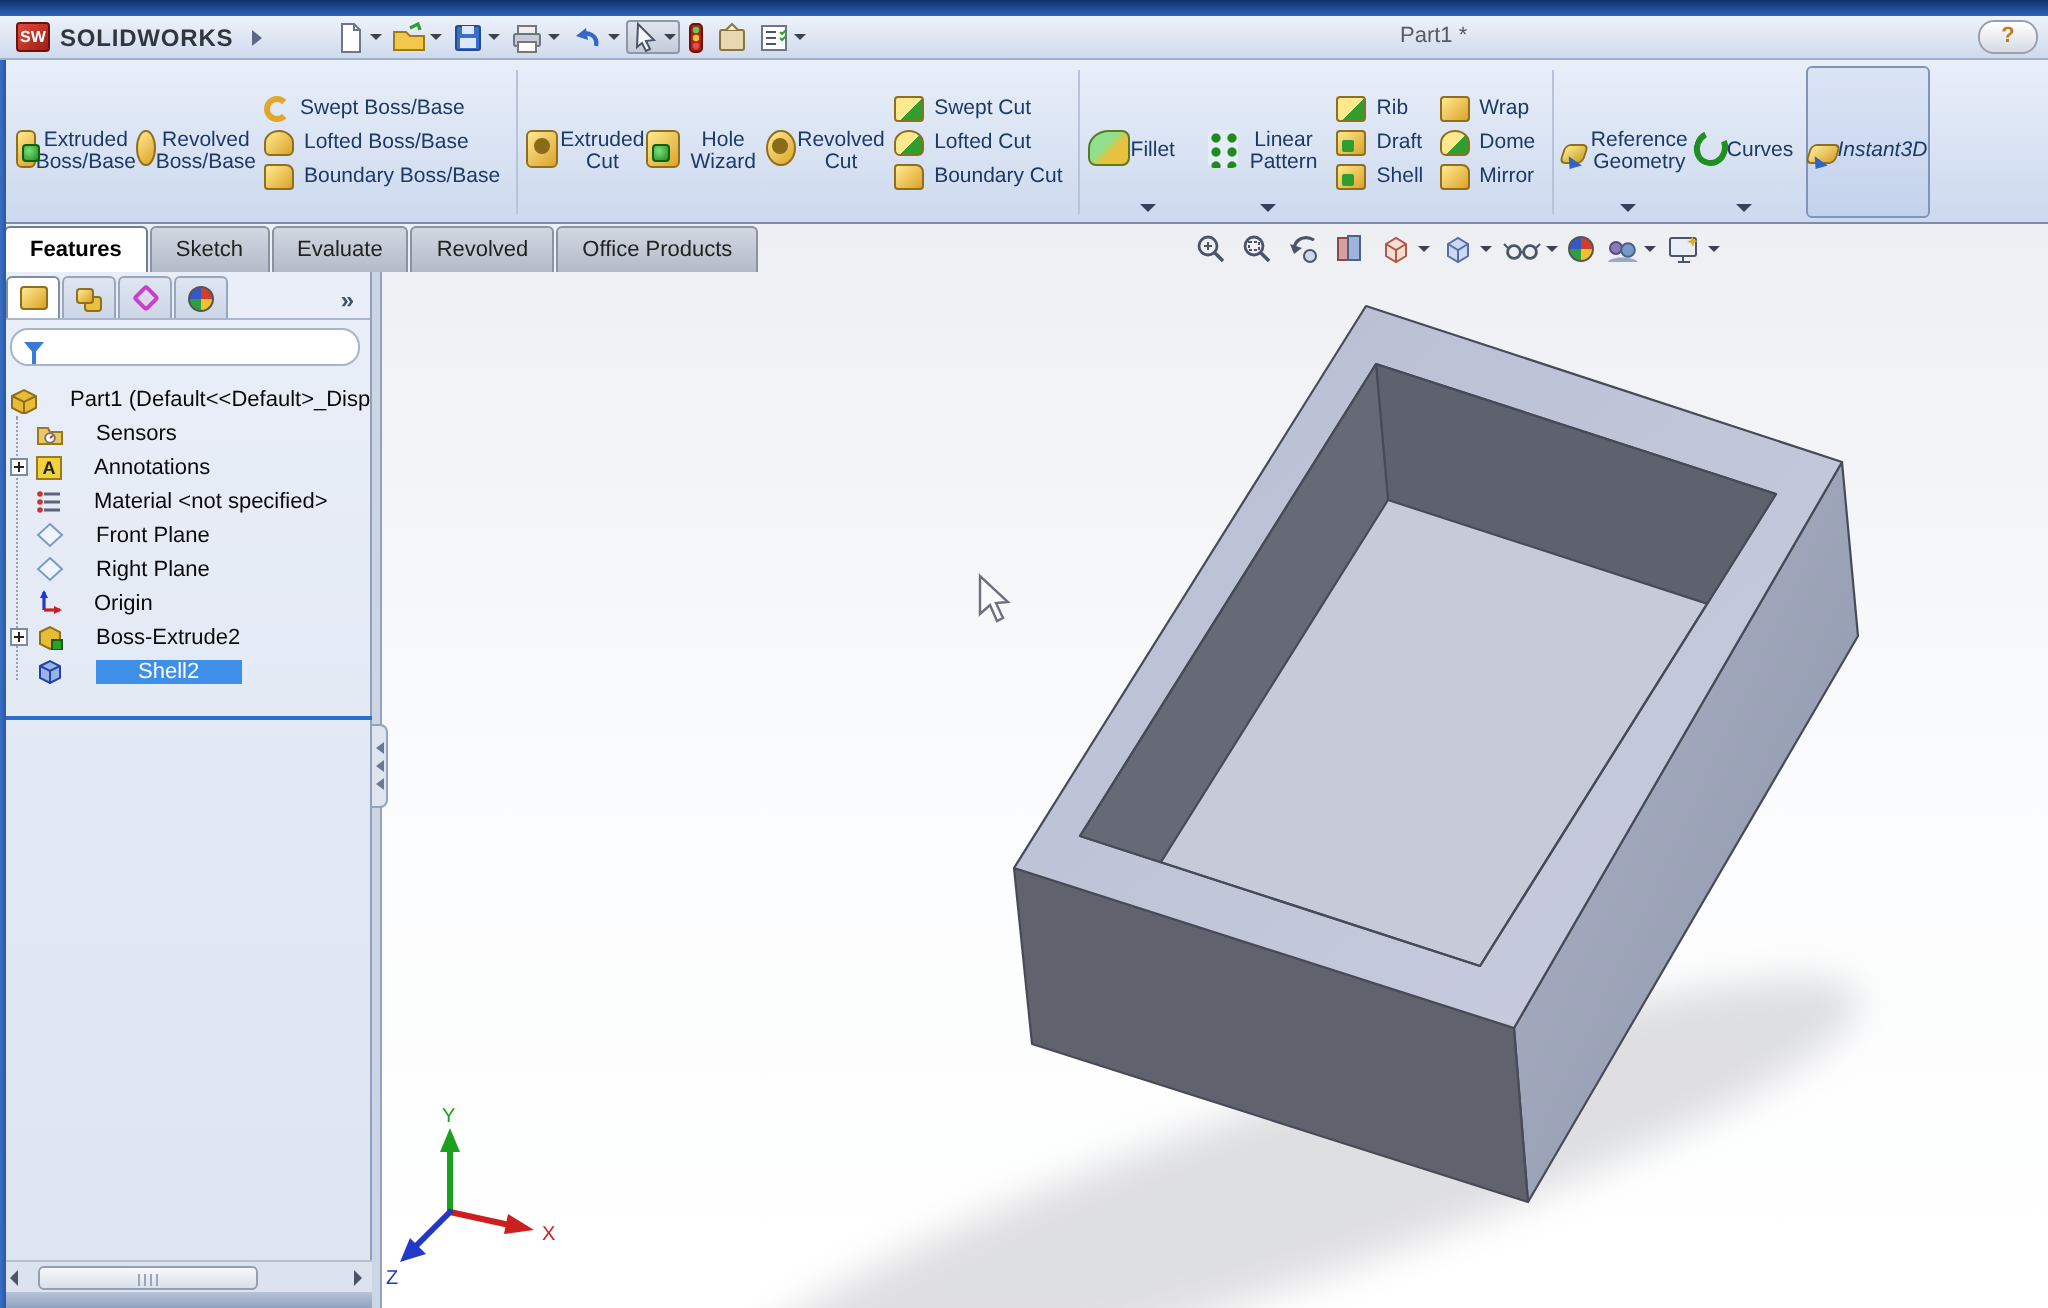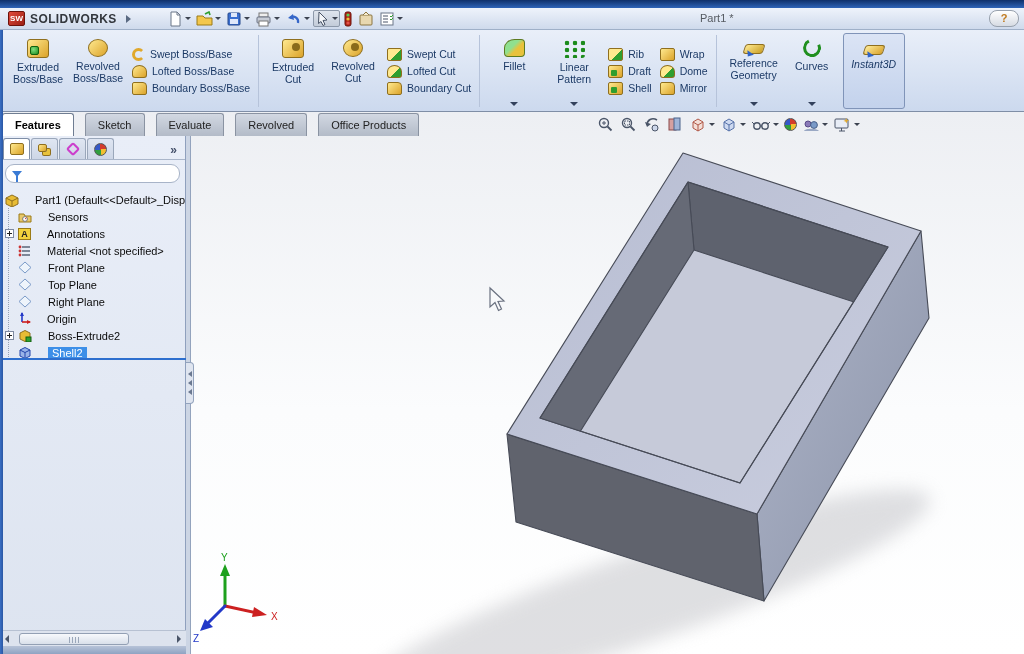--- a/index.html
+++ b/index.html
@@ -29,21 +29,21 @@
   .doc-title { position:absolute; left:700px; top:4px; font-size:11px; color:#565b62; }
   .help-btn { position:absolute; right:5px; top:2px; width:30px; height:17px; border-radius:8px;
               background:linear-gradient(#ffffff,#d6dbe3); border:1px solid #98a1ad;
               color:#c07a1e; font-weight:bold; font-size:11px; text-align:center; line-height:15px; }
 
   
   .ribbon { position:absolute; left:0; top:30px; width:1024px; height:82px;
             background:linear-gradient(#e9eff9,#ccd9ee);
             border-bottom:1px solid #7f8ea6; display:flex; align-items:stretch;
             padding:3px 0 2px 8px; }
-  .rb-large { width:60px; display:flex; flex-direction:column; align-items:center;
+  .rb-large { width:60px; display:flex; flex-direction:row; align-items:center;
               justify-content:flex-start; padding-top:6px; position:relative; }
   .rb-large .lbl { font-size:10.5px; line-height:11.5px; text-align:center; color:#1c3a66; margin-top:4px; }
   .rb-caret { position:absolute; bottom:3px; left:50%; margin-left:-4px; width:0; height:0;
               border-top:4px solid #33415c; border-left:4px solid transparent; border-right:4px solid transparent; }
   .rb-stack { display:flex; flex-direction:column; justify-content:center; gap:4px; padding:0 4px; }
   .rb-small { display:flex; align-items:center; gap:5px; }
   .rb-small .lbl { font-size:10.5px; color:#1c3a66; white-space:nowrap; }
   .rb-sep { width:1px; background:#b6c3da; margin:2px 4px; }
   .rb-active { background:linear-gradient(#dbe4f5,#c3d2ec); border:1px solid #8094b8;
                border-radius:3px; margin-left:6px;font-style:italic; }
@@ -75,21 +75,21 @@
         background:#2f9e2f; border-radius:1px; }
   .bi.curves { background:transparent; border:3px solid #1f8f1f; border-top-color:transparent;
         border-radius:50%; width:18px; height:18px; transform:rotate(20deg); }
 
   
   .workspace { position:absolute; left:0; top:112px; width:1024px; height:542px;
                background:linear-gradient(#edeff3,#fbfcfd 55%,#ffffff); }
   .tabrow { position:absolute; left:2px; top:1px; display:flex; height:23px; }
   .tab { height:23px; padding:0 12px; font-size:11px; color:#222; display:flex; align-items:center;
          background:linear-gradient(#d2d8e2,#b3bbc8); border:1px solid #8a93a2; border-bottom:none;
-         border-radius:3px 3px 0 0; margin-right:11px; }
+         border-radius:3px 3px 0 0; margin-right:1px; }
   .tab.active { background:#fff; font-weight:bold; color:#000; border-color:#6f7d92; }
 
   
   .panel { position:absolute; left:0; top:136px; width:186px; height:518px;
            background:linear-gradient(#e9eef8,#dde4f0); border-right:1px solid #8fa0bd; }
   .panel-tabs { display:flex; align-items:flex-end; height:24px; padding:2px 2px 0 3px; gap:1px;
                 border-bottom:1px solid #aab6ca; }
   .ptab { width:27px; height:21px; display:flex; align-items:center; justify-content:center;
           border:1px solid #9aa7ba; border-bottom:none; border-radius:3px 3px 0 0;
           background:linear-gradient(#dfe6f2,#cdd6e6); }
@@ -111,21 +111,21 @@
 
   .tree { position:relative; padding:4px 0 0 2px; font-size:11px; color:#0a0a0a; }
   .trow { height:17px; display:flex; align-items:center; gap:16px; white-space:nowrap;
           overflow:hidden; position:relative; padding-left:16px; }
   .trow.root { padding-left:2px; }
   .tguide { position:absolute; left:8px; top:21px; bottom:4px; border-left:1px dotted #93a1b6; }
   .expander { position:absolute; left:3px; top:4px; width:9px; height:9px; background:#fff;
               border:1px solid #7e8aa0; }
   .expander::before { content:""; position:absolute; left:1px; top:3px; width:5px; height:1px; background:#222; }
   .expander::after  { content:""; position:absolute; left:3px; top:1px; width:1px; height:5px; background:#222; }
-  .tlabel.selected { background:#3d8fe8; color:#fff; padding:0 4px; }
+  .tlabel.selected { background:#3d8fe8; color:#fff; padding:0 21px; }
   .ticon { flex:0 0 auto; display:inline-flex; }
   .rollback { position:absolute; left:0; top:222px; width:186px; height:2px; background:#2e6fce; }
 
   .hscroll { position:absolute; left:0; top:494px; width:186px; height:16px;
              background:#dde3ee; border-top:1px solid #b7c1d2; display:flex; align-items:center; }
   .hs-arrow { width:14px; height:14px; display:flex; align-items:center; justify-content:center; }
   .tri-l { width:0; height:0; border-right:4px solid #4a5568; border-top:4px solid transparent; border-bottom:4px solid transparent;}
   .tri-r { width:0; height:0; border-left:4px solid #4a5568; border-top:4px solid transparent; border-bottom:4px solid transparent;}
   .hs-thumb { margin-left:5px; width:110px; height:12px; border:1px solid #93a0b4; border-radius:3px;
               background:linear-gradient(#f7f9fc,#d9e0ea); position:relative; }
@@ -257,20 +257,24 @@
         </div>
       <div class="rb-small">
         <span class="si folder"></span>
         <span class="lbl">Boundary Boss/Base</span>
         </div>
     </div>
     <div class="rb-sep"></div>
     <div class="rb-large">
       <span class="bi hole"></span>
       <span class="lbl">Extruded Cut</span>
+    </div>
+    <div class="rb-large">
+      <span class="bi green"></span>
+      <span class="lbl">Hole Wizard</span>
     </div>
     <div class="rb-large">
       <span class="bi round hole"></span>
       <span class="lbl">Revolved Cut</span>
     </div>
     <div class="rb-stack">
       <div class="rb-small">
         <span class="si greenwedge"></span>
         <span class="lbl">Swept Cut</span>
         </div>
@@ -542,28 +546,20 @@
             </svg>
           </span>
         <span class="tlabel">Front Plane</span>
       </div>
       <div class="trow">
         <span class="ticon">
           <svg width="14" height="13">
               <path d="M7 1l6 5.5L7 12 1 6.5z" fill="#eef4fb" stroke="#7a9ac8"></path>
             </svg>
           </span>
-        <span class="tlabel">Top Plane</span>
-      </div>
-      <div class="trow">
-        <span class="ticon">
-          <svg width="14" height="13">
-              <path d="M7 1l6 5.5L7 12 1 6.5z" fill="#eef4fb" stroke="#7a9ac8"></path>
-            </svg>
-          </span>
         <span class="tlabel">Right Plane</span>
       </div>
 
       <div class="trow">
         <span class="ticon">
           <svg width="13" height="13">
               <path d="M4 1v9" stroke="#2238c8" stroke-width="1.6"></path>
               <polygon points="4,0 2,4 6,4" fill="#2238c8"></polygon>
               <path d="M4 10h8" stroke="#cc2020" stroke-width="1.6"></path>
               <polygon points="13,10 9,8 9,12" fill="#cc2020"></polygon>

